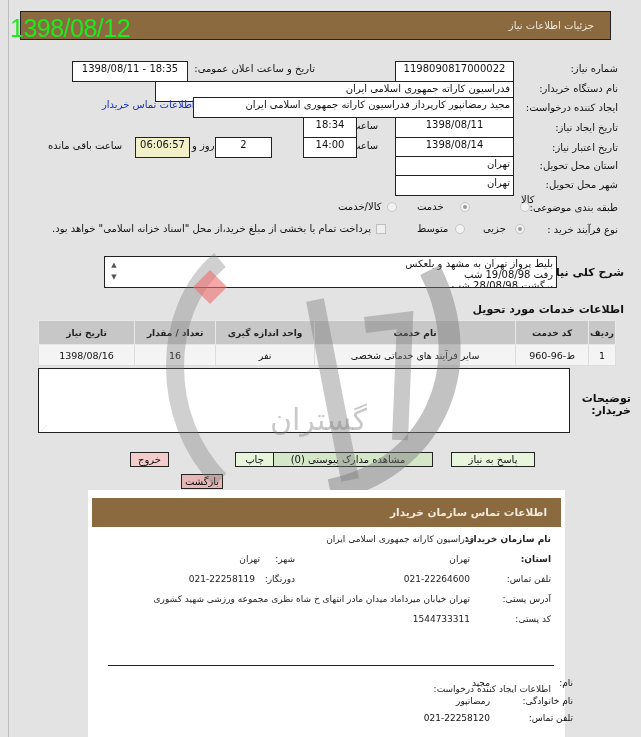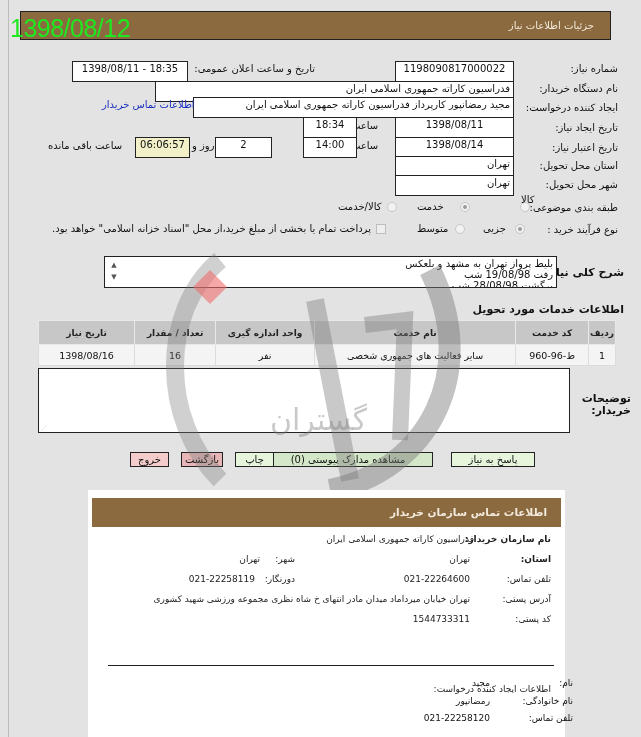--- a/index.html
+++ b/index.html
@@ -48,21 +48,21 @@
       background: #c7c7c7; color: #222; height: 21px; font-weight: bold; border: 1px solid #e8e8e8; font-size: 9px;
     }
     table.items td { background: #f4f4f4; height: 18px; border: 1px solid #dcdcdc; text-align: center; }
     .btn {
       position: absolute; height: 15px; border: 1px solid #222; box-sizing: border-box; font-size: 10px; line-height: 13px;
       text-align: center; direction: rtl; white-space: nowrap; cursor: pointer;
     }
     .btn.green { background: #e6f5dc; }
     .btn.green2 { background: #d4e8c9; }
     .btn.pink { background: #f5cccc; }
-    .btn.pink2 { background: #e7b7b7; }
+    .btn.pink2 { background: #e7b7b7; margin-top: 22px; }
     .card {
       position: absolute; left: 88px; top: 490px; width: 477px; height: 284px; background: #fff;
     }
     .card .card-head {
       position: absolute; left: 4px; top: 8px; width: 469px; height: 29px; background: #8b6a40;
     }
     .card .card-head span { position: absolute; right: 14px; top: 8px; color: #f3eadc; font-size: 10.5px; font-weight: bold; }
     .card .row-lbl { position: absolute; direction: rtl; font-size: 9px; font-weight: bold; color: #222; white-space: nowrap; padding-left: 32px; }
     .card .row-val { position: absolute; direction: rtl; font-size: 9px; color: #222; white-space: nowrap; }
     .card .divider { position: absolute; left: 20px; top: 175px; width: 446px; height: 1px; background: #222; }
@@ -148,21 +148,21 @@
       <th style="width:198px;">نام خدمت</th>
       <th style="width:96px;">واحد اندازه گیری</th>
       <th style="width:78px;">تعداد / مقدار</th>
       <th>تاریخ نیاز</th>
     </tr>
   </thead>
   <tbody>
     <tr>
       <td>1</td>
       <td>ط-96-960</td>
-      <td>سایر فعالیت های جمهوری شخصی</td>
+      <td>سایر فرآیند های خدماتی شخصی</td>
       <td>نفر</td>
       <td>16</td>
       <td>1398/08/16</td>
     </tr>
   </tbody>
 </table>
 
 <span class="lbl bold" style="right:10px;top:392px;font-size:11px;">توضیحات</span>
 <span class="lbl bold" style="right:10px;top:404px;font-size:11px;">خریدار:</span>
 <div class="textarea" style="left:38px;top:368px;width:532px;height:65px;">

